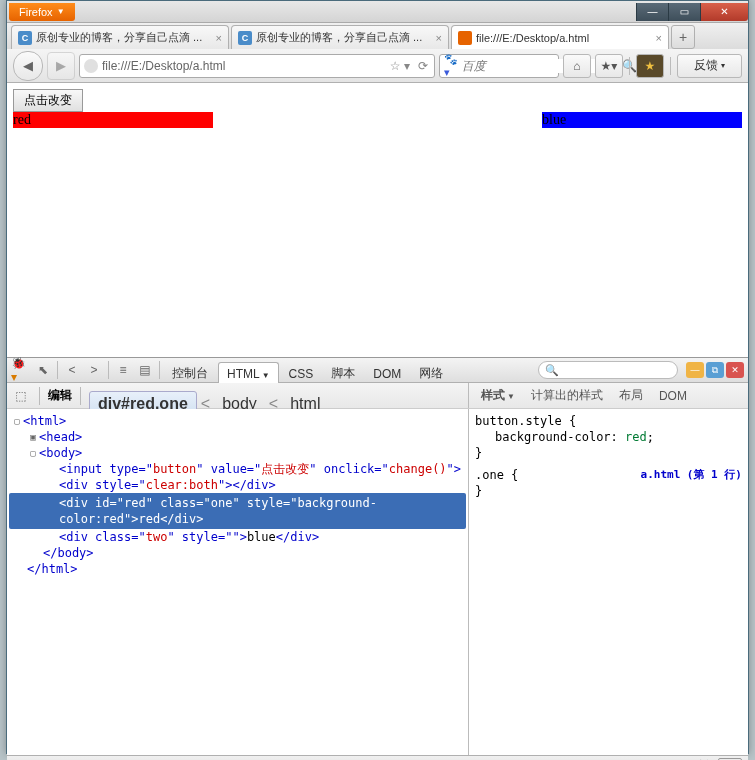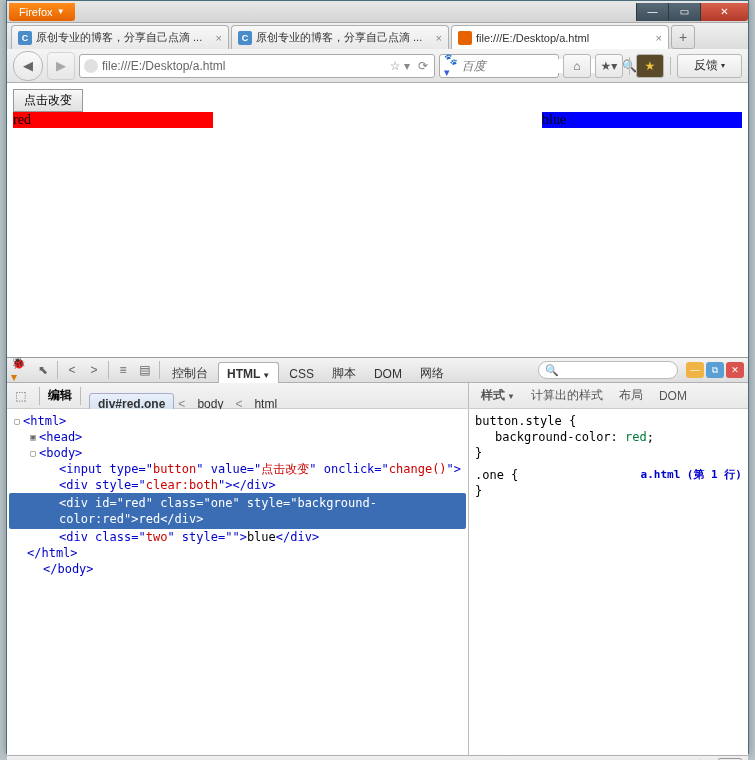--- a/index.html
+++ b/index.html
@@ -200,21 +200,21 @@
     }
     .fb-bug { color: #d97b00; }
     .fb-sep { width: 1px; height: 18px; background: #bbb; margin: 0 2px; }
     .fb-tab {
       padding: 4px 8px;
       font-size: 12px;
       color: #333;
       margin-top: 7px;
     }
     .fb-tab.active {
-      font-weight: bold;
+      font-weight: normal;
       background: #fff;
       border: 1px solid #b0b0b0;
       border-bottom: 1px solid #fff;
       border-radius: 3px 3px 0 0;
       margin-bottom: -1px;
     }
     .fb-tab .caret { font-size: 8px; margin-left: 2px; }
     .fb-search {
       margin-left: auto;
       width: 140px;
@@ -243,21 +243,21 @@
       flex: 1;
       display: flex;
       align-items: center;
       padding: 0 4px;
       gap: 6px;
     }
     .fb-breadcrumb {
       flex: 1;
       display: flex;
       align-items: center;
-      font-size: 12px;
+      font-size: 16px;
       color: #333;
       margin-top: 16px;
     }
     .fb-bc-item { padding: 3px 8px; }
     .fb-bc-item.sel { background: linear-gradient(#e8f0fa,#d0e0f0); border: 1px solid #aac; border-radius: 3px; font-weight: bold;}
     .fb-bc-sep { color: #888; padding: 0 4px; }
     .fb-right-sub {
       width: 280px;
       border-left: 1px solid #bbb;
       display: flex;
@@ -442,22 +442,22 @@
     </div>
     <div class="fb-body">
       <div class="fb-html">
         <div class="fb-line fb-indent-0"><span class="fb-toggle">▢</span><span class="t-tag">&lt;html&gt;</span></div>
         <div class="fb-line fb-indent-1"><span class="fb-toggle">▣</span><span class="t-tag">&lt;head&gt;</span></div>
         <div class="fb-line fb-indent-1"><span class="fb-toggle">▢</span><span class="t-tag">&lt;body&gt;</span></div>
         <div class="fb-line fb-indent-3"><span class="t-tag">&lt;input type="</span><span class="t-attr">button</span><span class="t-tag">" value="</span><span class="t-attr">点击改变</span><span class="t-tag">" onclick="</span><span class="t-attr">change()</span><span class="t-tag">"&gt;</span></div>
         <div class="fb-line fb-indent-3"><span class="t-tag">&lt;div style="</span><span class="t-attr">clear:both</span><span class="t-tag">"&gt;&lt;/div&gt;</span></div>
         <div class="fb-line fb-indent-3 selected">&lt;div id="red" class="one" style="background-color:red"&gt;red&lt;/div&gt;</div>
         <div class="fb-line fb-indent-3"><span class="t-tag">&lt;div class="</span><span class="t-attr">two</span><span class="t-tag">" style="</span><span class="t-tag">"&gt;</span><span class="t-text">blue</span><span class="t-tag">&lt;/div&gt;</span></div>
+        <div class="fb-line fb-indent-2"><span class="t-tag">&lt;/body&gt;</span></div>
         <div class="fb-line fb-indent-1"><span class="t-tag">&lt;/html&gt;</span></div>
-        <div class="fb-line fb-indent-2"><span class="t-tag">&lt;/body&gt;</span></div>
       </div>
       <div class="fb-styles">
         <div class="fb-rule-head">button.style {</div>
         <div class="fb-prop"><span class="fb-prop-name">background-color</span>: <span class="fb-prop-val">red</span>;</div>
         <div>}</div>
         <div style="height:6px"></div>
         <div class="fb-rule-head"><span class="fb-source">a.html (第 1 行)</span><span>.one {</span></div>
         <div>}</div>
       </div>
     </div>

